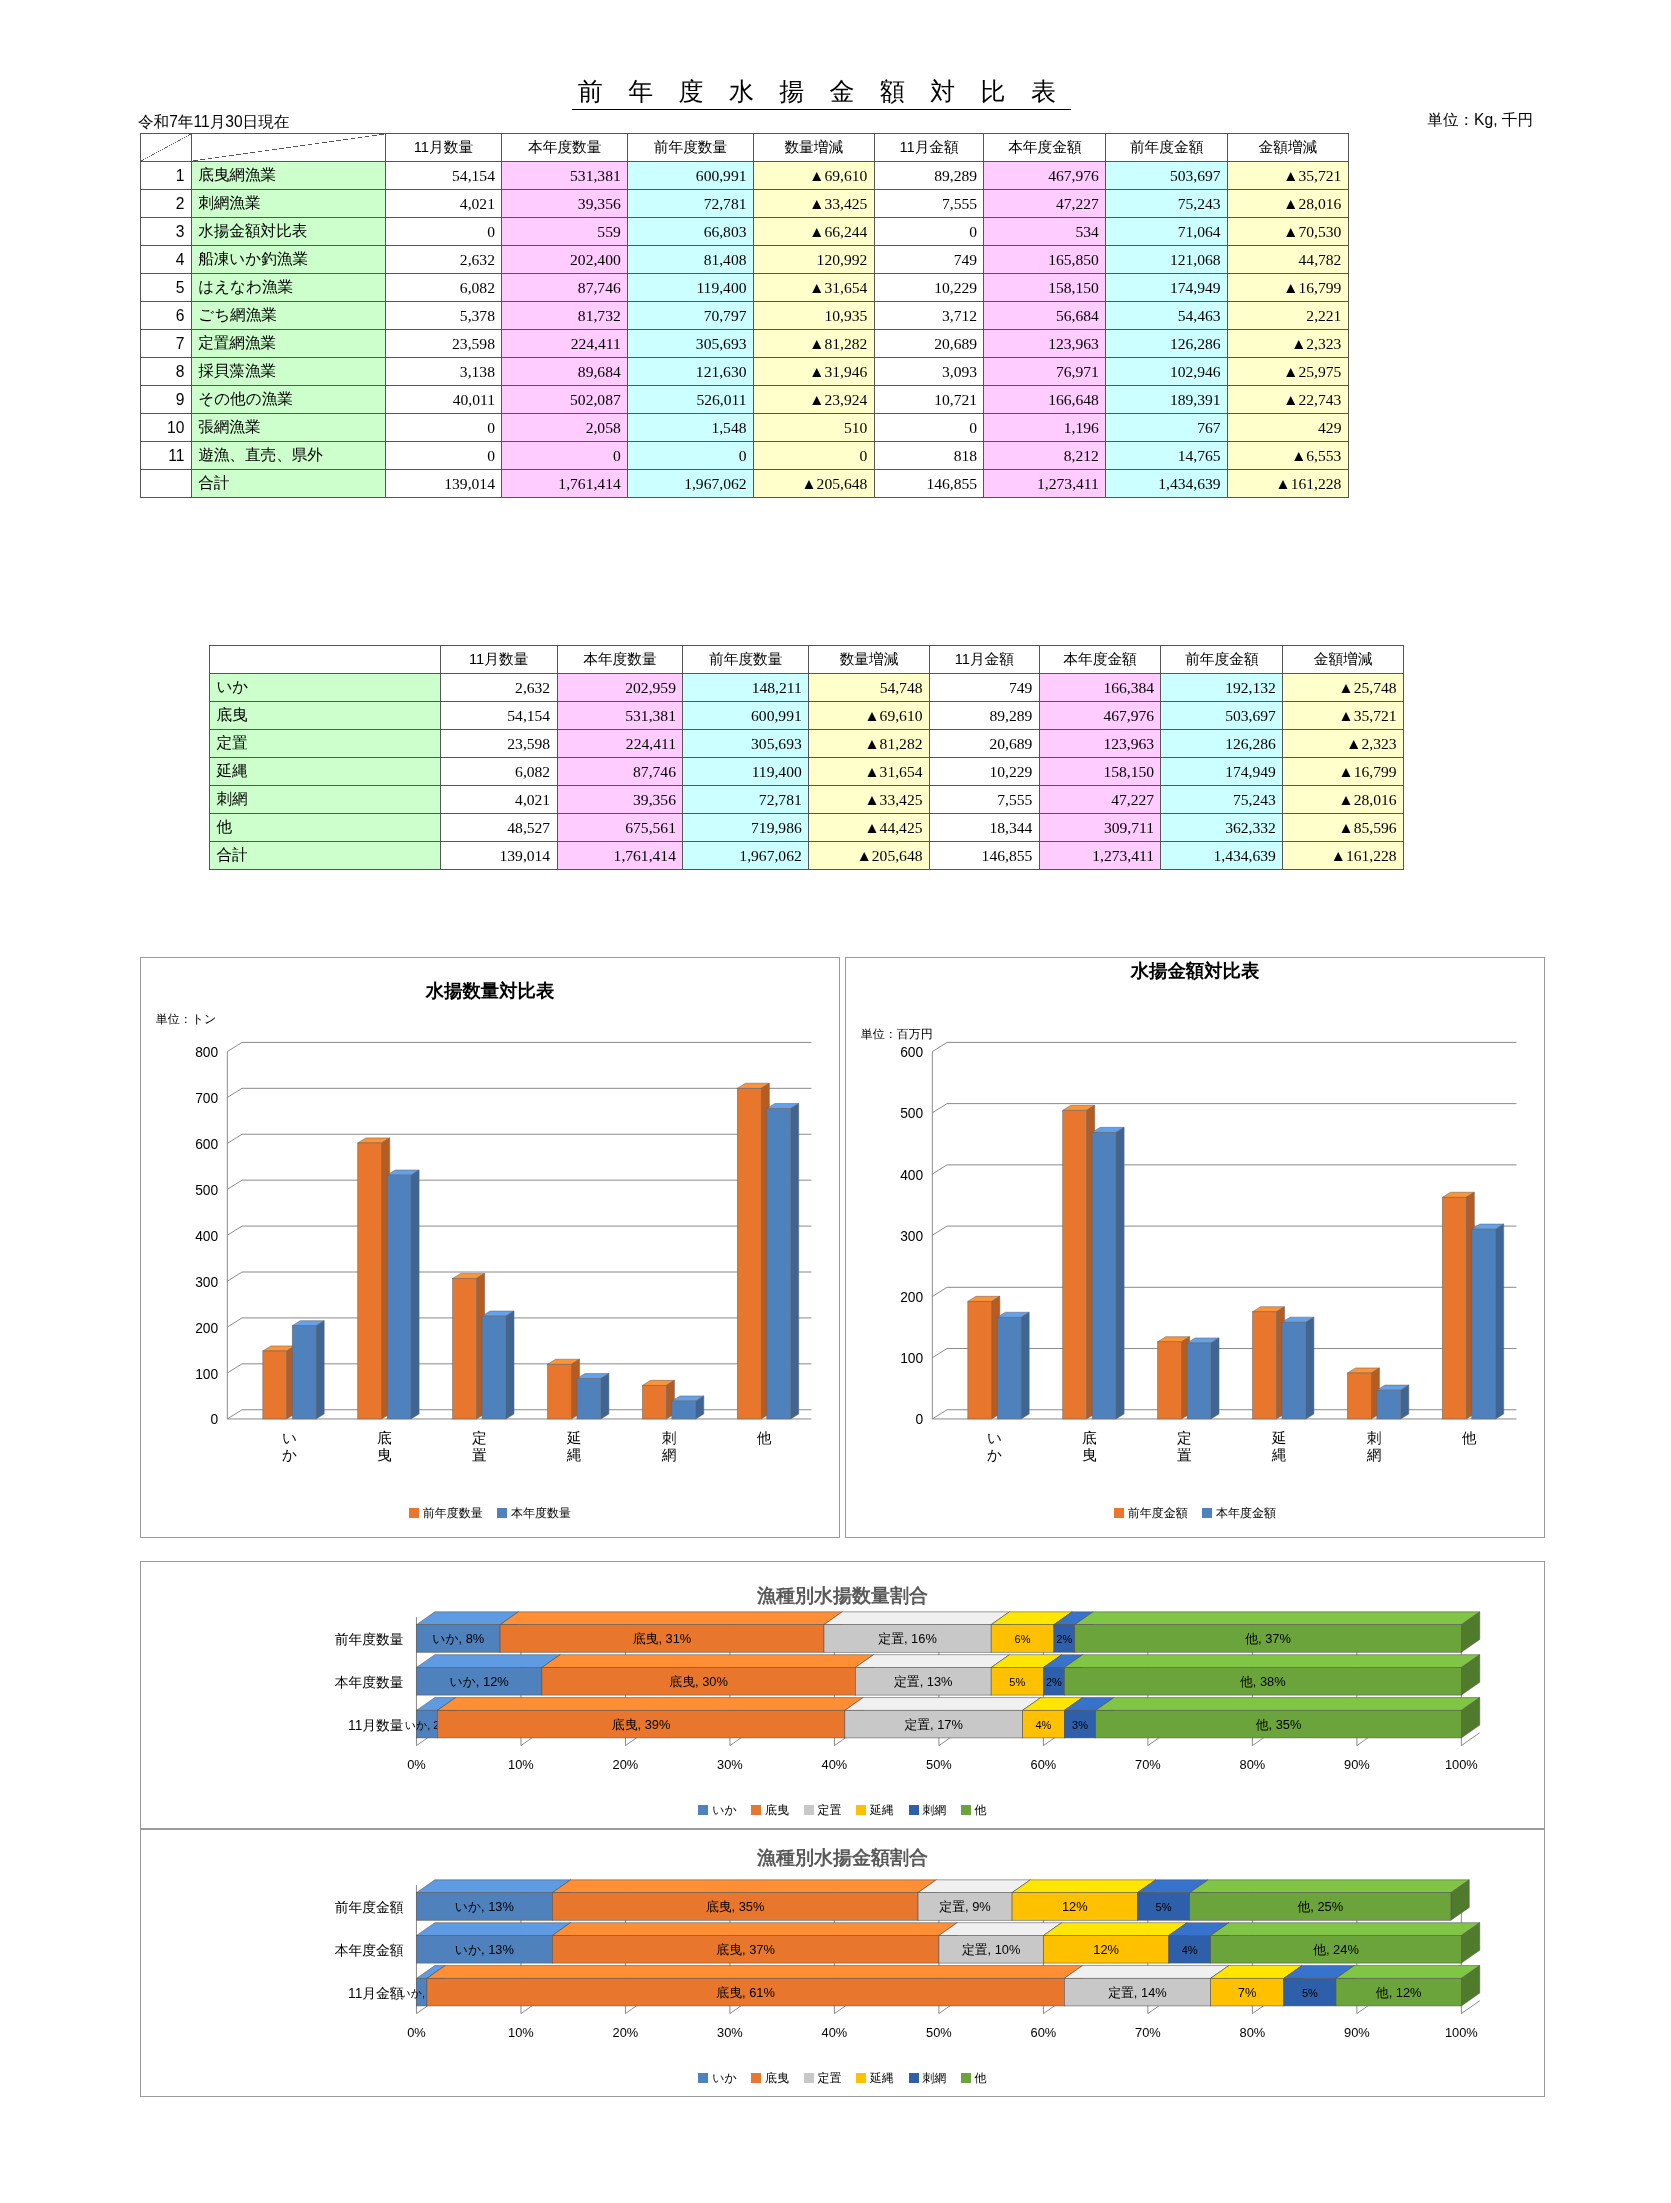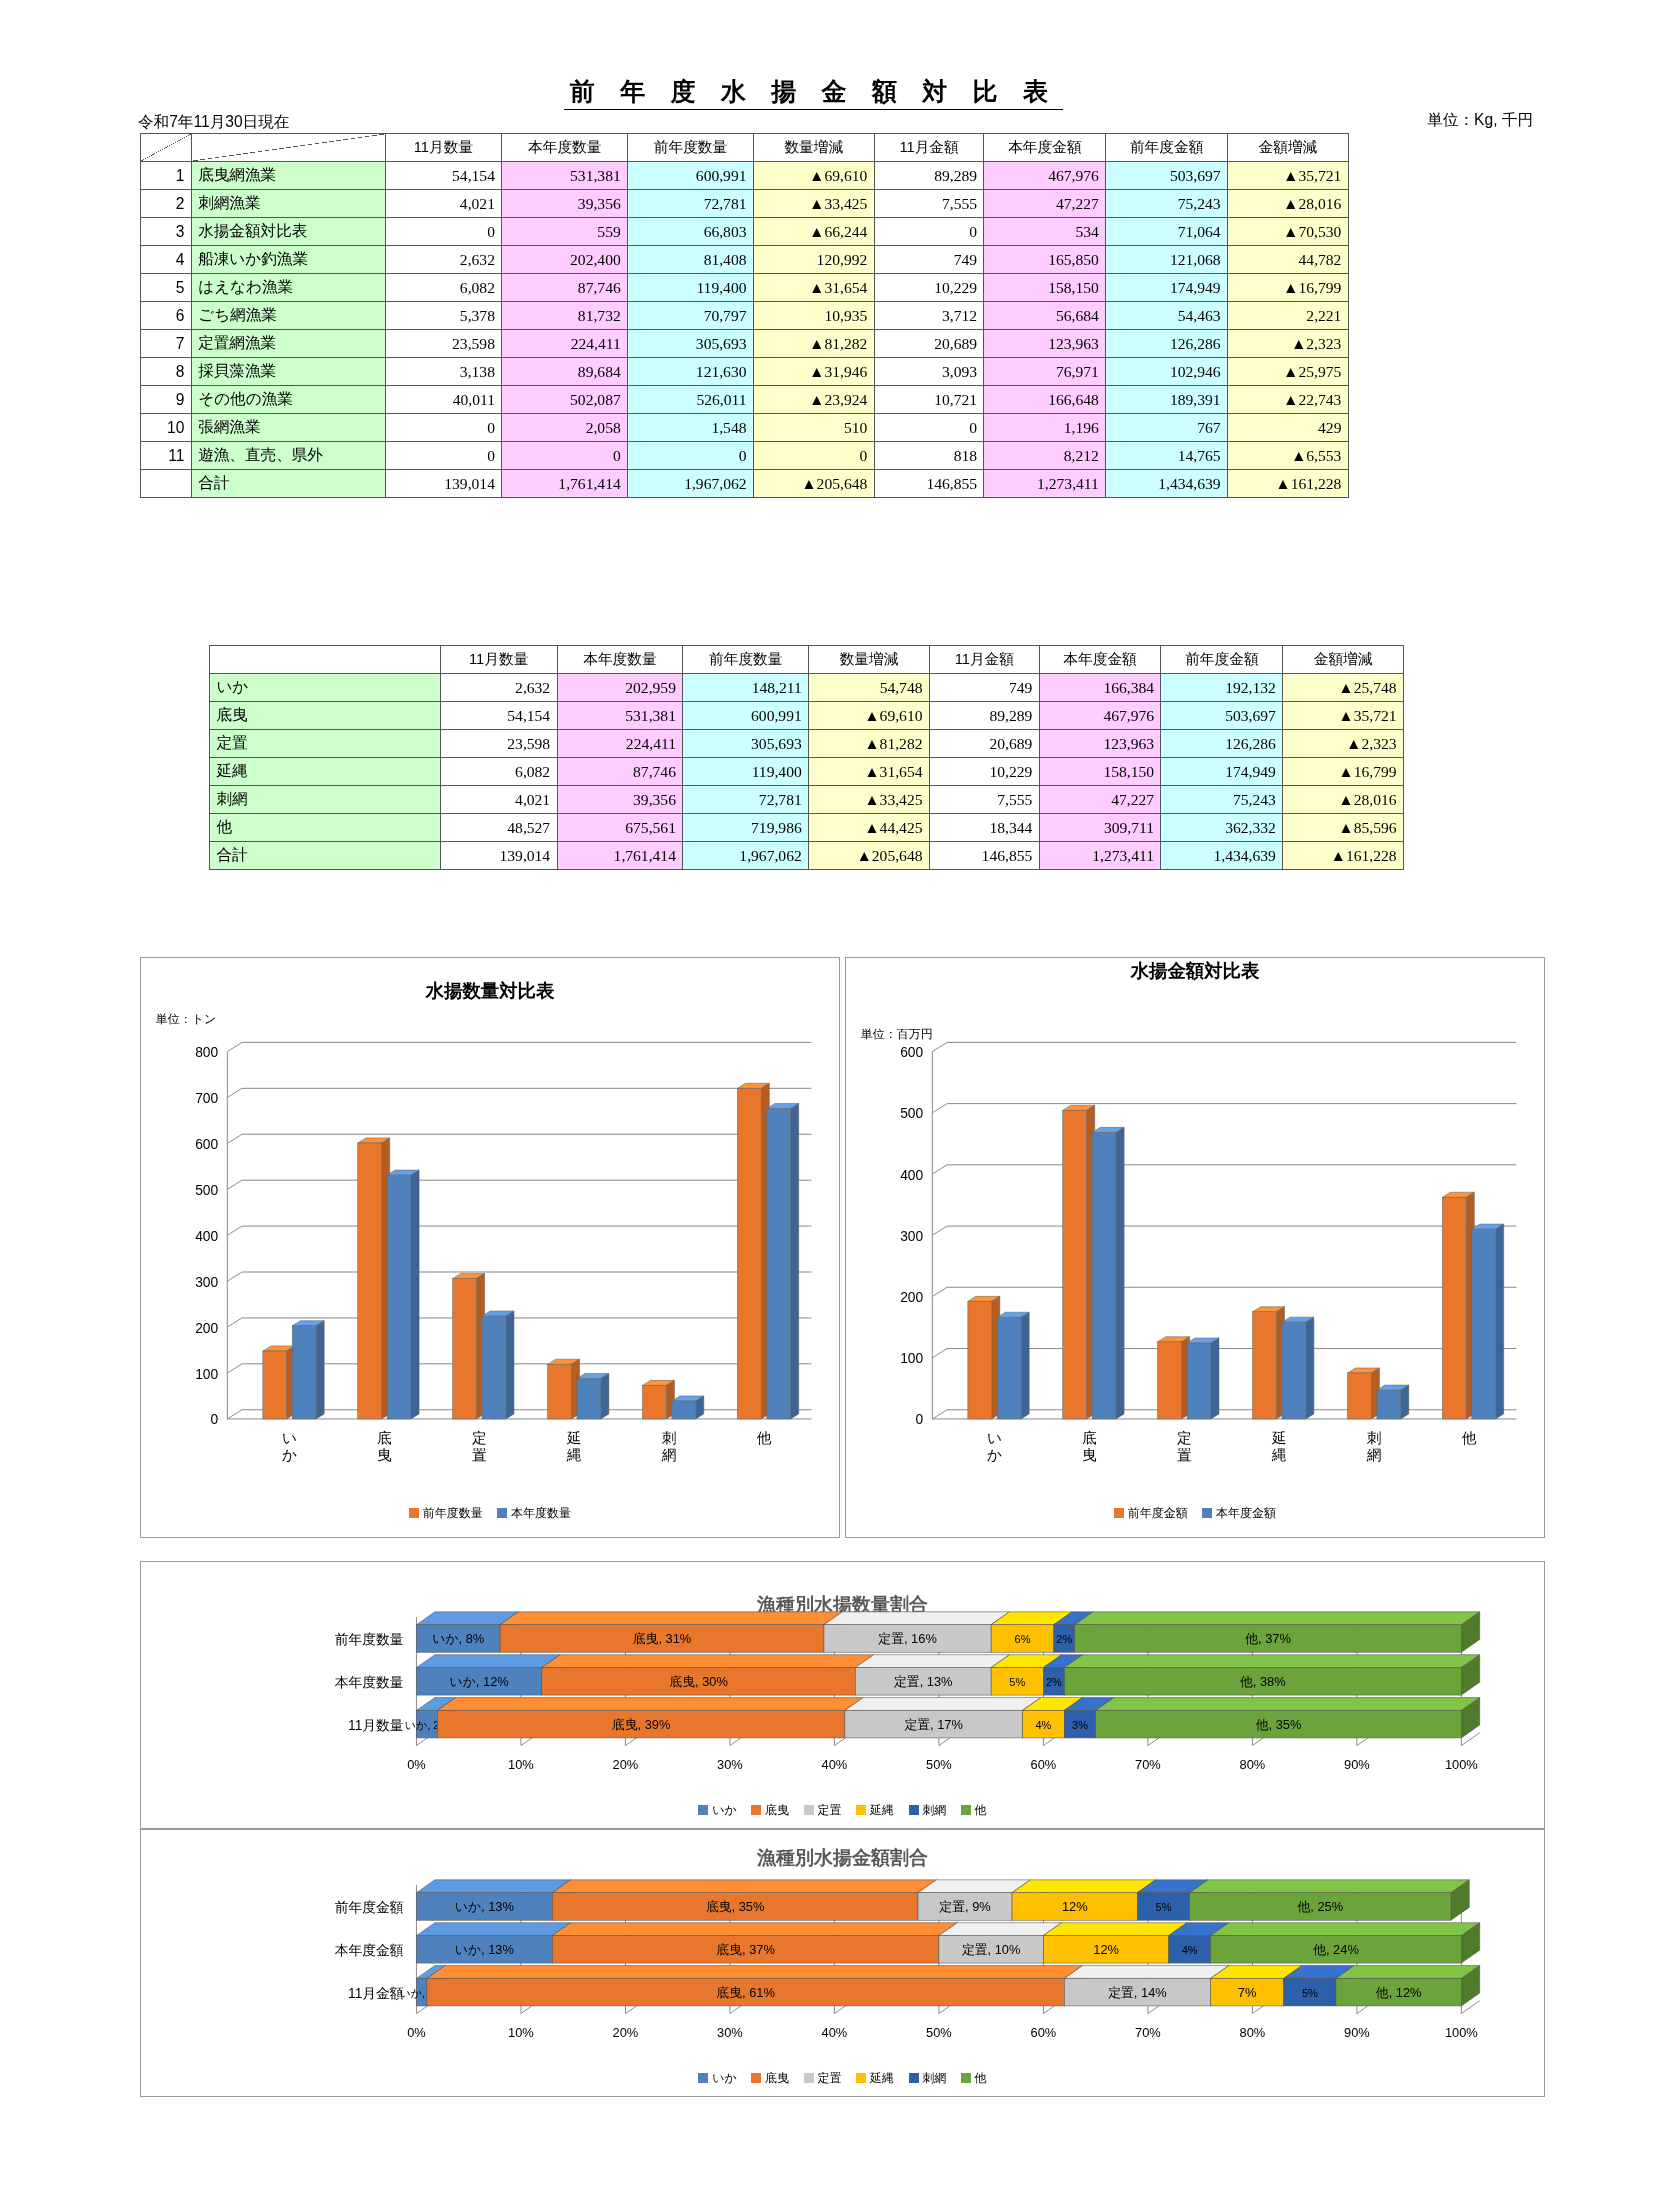--- a/index.html
+++ b/index.html
@@ -1,22 +1,22 @@
 <!DOCTYPE html>
 <html style="font-size:14.7px"><head>
 <meta charset="utf-8">
 <style>
   html,body{margin:0;padding:0;background:#ffffff;}
   body{width:1671px;height:2204px;font-family:"Liberation Sans","DejaVu Sans",sans-serif;color:#000;position:relative;}
   .page{position:relative;width:1671px;height:2204px;}
 
   
   .title{
-    position:absolute;left:8px;top:75px;width:1611px;text-align:center;
-    font-size:25px;font-weight:bold;letter-spacing:9.2px;
+    position:absolute;left:16px;top:75px;width:1611px;text-align:center;
+    font-size:25px;font-weight:normal;letter-spacing:9.2px;
   }
   .title span{border-bottom:1.8px solid #000;padding:0 5.5px 3.7px 5.5px;}
   .asof{position:absolute;left:138px;top:112px;font-size:15.6px;}
   .unit-right{position:absolute;right:138px;top:110px;font-size:15.6px;}
 
   
   table.grid{border-collapse:collapse;position:absolute;font-size:15.6px;}
   table.grid td,table.grid th{
     border:0.9px solid #555;height:27px;padding:0 6.4px;white-space:nowrap;
     font-weight:normal;
@@ -483,21 +483,21 @@
           <text x="678.3333333333333" y="456" text-anchor="middle" font-size="16" font-family="Liberation Sans">他</text>
         </svg>
       </div>
     <div class="legend" style="left:0;bottom:14.7px;" id="l2">
         <span><i style="background:#E8762C"></i>前年度金額</span>
         <span><i style="background:#4F81BD"></i>本年度金額</span>
       </div>
   </div>
 
   <div class="panel" style="left:140px;top:1561px;width:1403px;height:266px;">
-    <div class="big-title" style="margin-top:30px;">漁種別水揚数量割合</div>
+    <div class="big-title" style="margin-top:21px;">漁種別水揚数量割合</div>
     <div id="s1" style="position:absolute;left:0;top:42px;">
         <svg width="1403" height="184" viewBox="0 0 1528 200">
           <line x1="300" y1="14" x2="300" y2="154" stroke="#808080" stroke-width="1"></line>
           <line x1="300" y1="154" x2="320" y2="140" stroke="#808080" stroke-width="1"></line>
           <text x="300" y="180" text-anchor="middle" font-size="14" font-family="Liberation Sans">0%</text>
           <line x1="413.8" y1="14" x2="413.8" y2="154" stroke="#808080" stroke-width="1"></line>
           <line x1="413.8" y1="154" x2="433.8" y2="140" stroke="#808080" stroke-width="1"></line>
           <text x="413.8" y="180" text-anchor="middle" font-size="14" font-family="Liberation Sans">10%</text>
           <line x1="527.6" y1="14" x2="527.6" y2="154" stroke="#808080" stroke-width="1"></line>
           <line x1="527.6" y1="154" x2="547.6" y2="140" stroke="#808080" stroke-width="1"></line>

